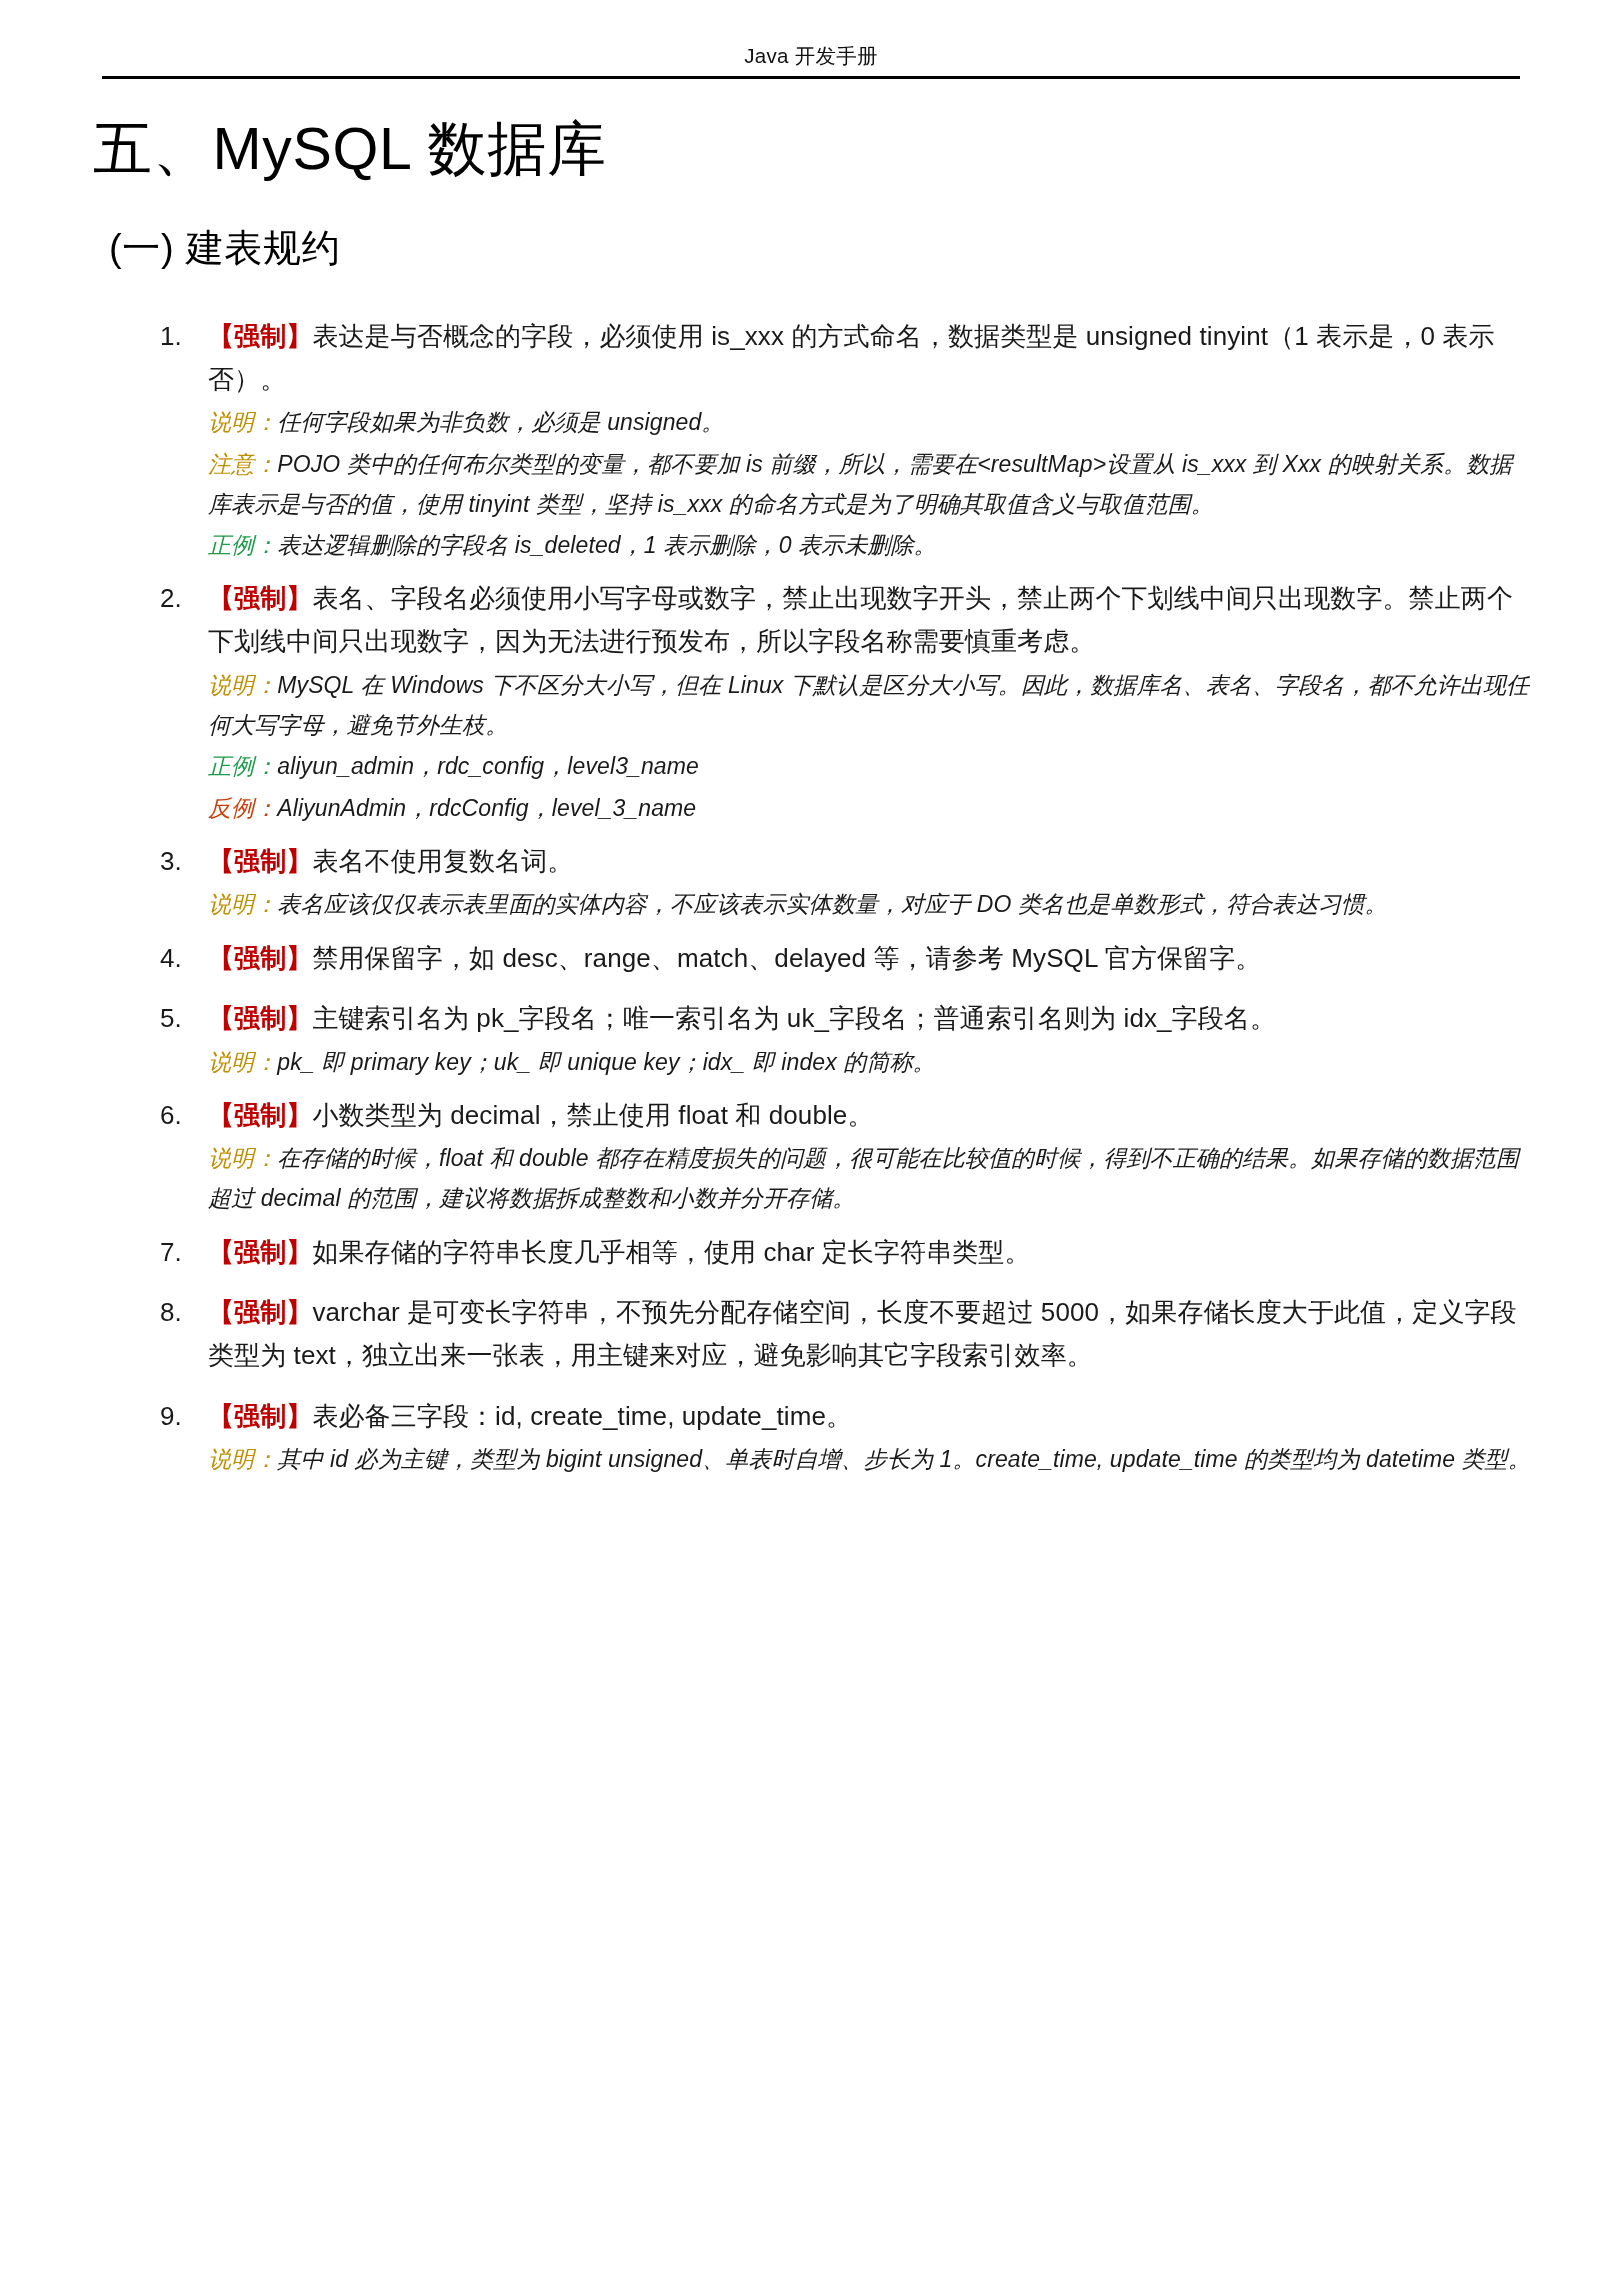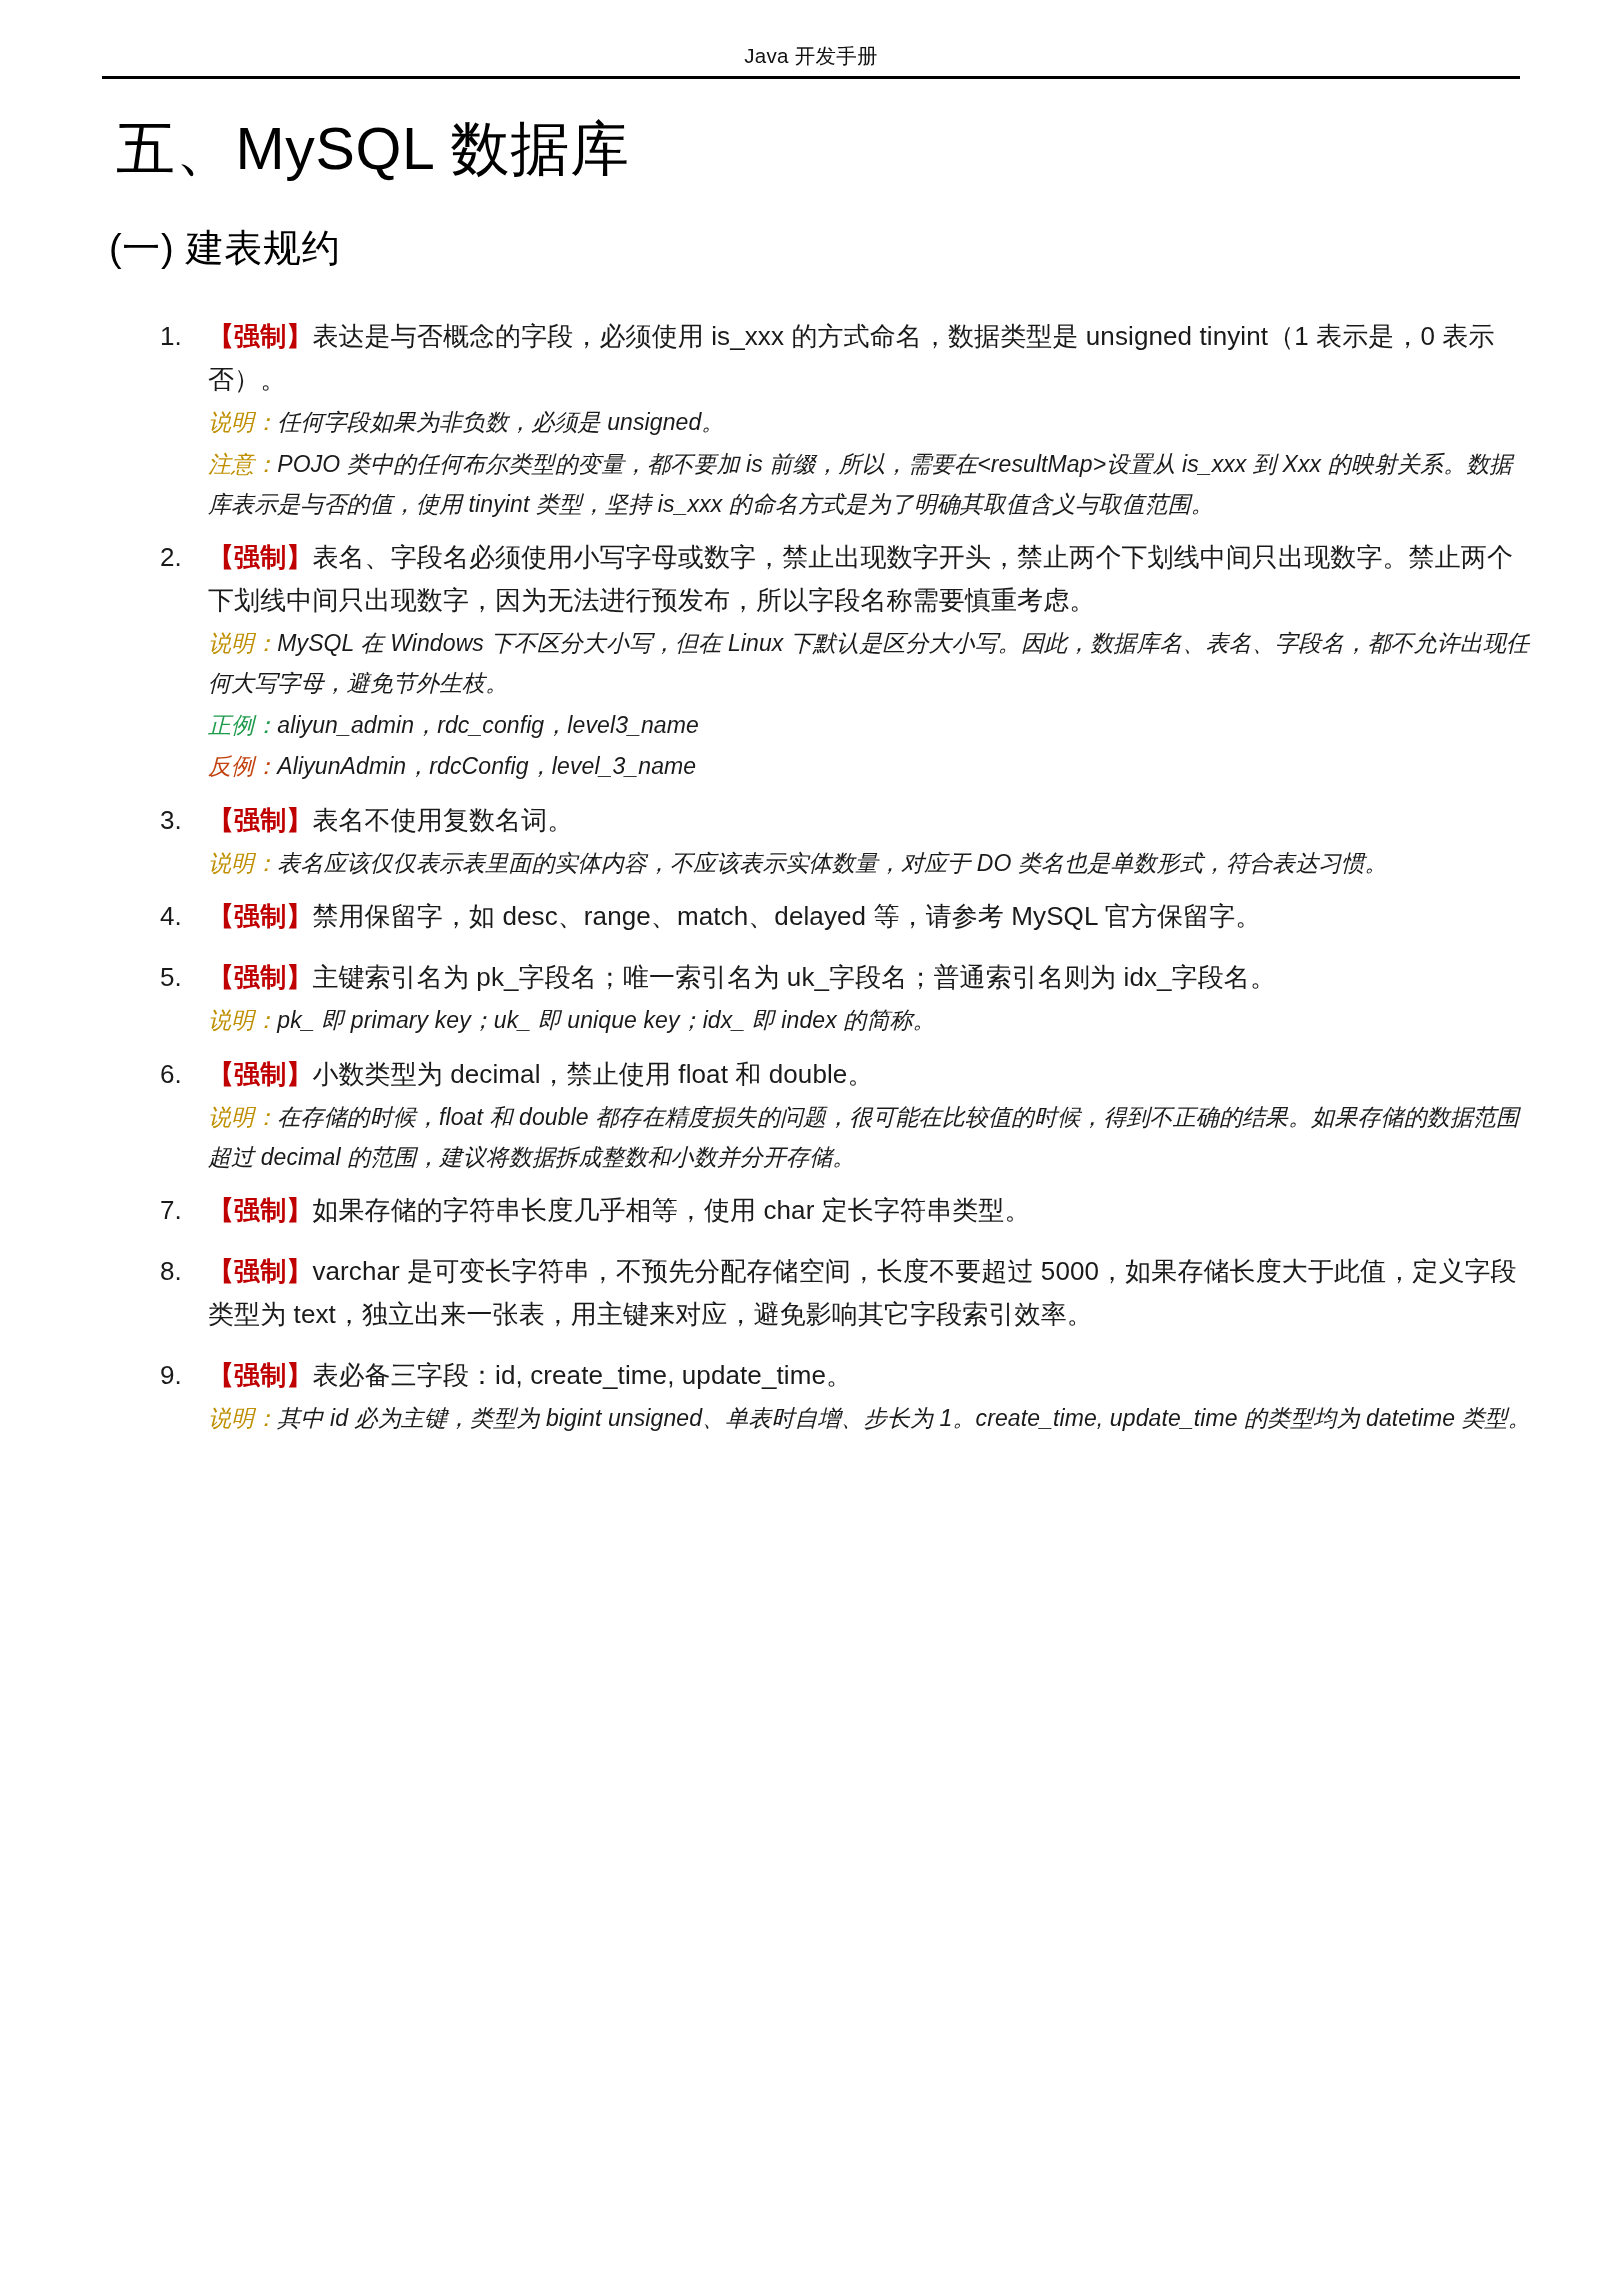--- a/index.html
+++ b/index.html
@@ -36,21 +36,21 @@
   }
   .header-rule {
     margin-top: 6.8px;
     border-bottom: 3.4px solid #000000;
     width: 100%;
   }
 
   
   .h1-title {
     position: absolute;
-    left: 116px;
+    left: 93px;
     top: 115px;
     font-size: 59px;
     line-height: 68px;
     font-weight: 400;
     color: #000000;
     letter-spacing: 0.7px;
   }
   .h2-title {
     position: absolute;
     left: 109px;
@@ -153,20 +153,21 @@
   <div class="h1-title">五、MySQL 数据库</div>
 
   <div class="h2-title">(一) 建表规约</div>
 
   <div class="rules" id="rules-container">
       <div class="rule">
         <div class="rule-num">1.</div>
         <div class="rule-main"><span class="tag-mandatory">【强制】</span><span>表达是与否概念的字段，必须使用 is_xxx 的方式命名，数据类型是 unsigned tinyint（1 表示是，0 表示否）。</span></div>
         <div class="note"><span class="tag-shuoming">说明：</span><span>任何字段如果为非负数，必须是 unsigned。</span></div>
         <div class="note"><span class="tag-zhuyi">注意：</span><span>POJO 类中的任何布尔类型的变量，都不要加 is 前缀，所以，需要在&lt;resultMap&gt;设置从 is_xxx 到 Xxx 的映射关系。数据库表示是与否的值，使用 tinyint 类型，坚持 is_xxx 的命名方式是为了明确其取值含义与取值范围。</span></div>
+        <div class="note"><span class="tag-zhengli">正例：</span><span>表达逻辑删除的字段名 is_deleted，1 表示删除，0 表示未删除。</span></div>
       </div>
       <div class="rule">
         <div class="rule-num">2.</div>
         <div class="rule-main"><span class="tag-mandatory">【强制】</span><span>表名、字段名必须使用小写字母或数字，禁止出现数字开头，禁止两个下划线中间只出现数字。禁止两个下划线中间只出现数字，因为无法进行预发布，所以字段名称需要慎重考虑。</span></div>
         <div class="note"><span class="tag-shuoming">说明：</span><span>MySQL 在 Windows 下不区分大小写，但在 Linux 下默认是区分大小写。因此，数据库名、表名、字段名，都不允许出现任何大写字母，避免节外生枝。</span></div>
         <div class="note"><span class="tag-zhengli">正例：</span><span>aliyun_admin，rdc_config，level3_name</span></div>
         <div class="note"><span class="tag-fanli">反例：</span><span>AliyunAdmin，rdcConfig，level_3_name</span></div>
       </div>
       <div class="rule">
         <div class="rule-num">3.</div>

